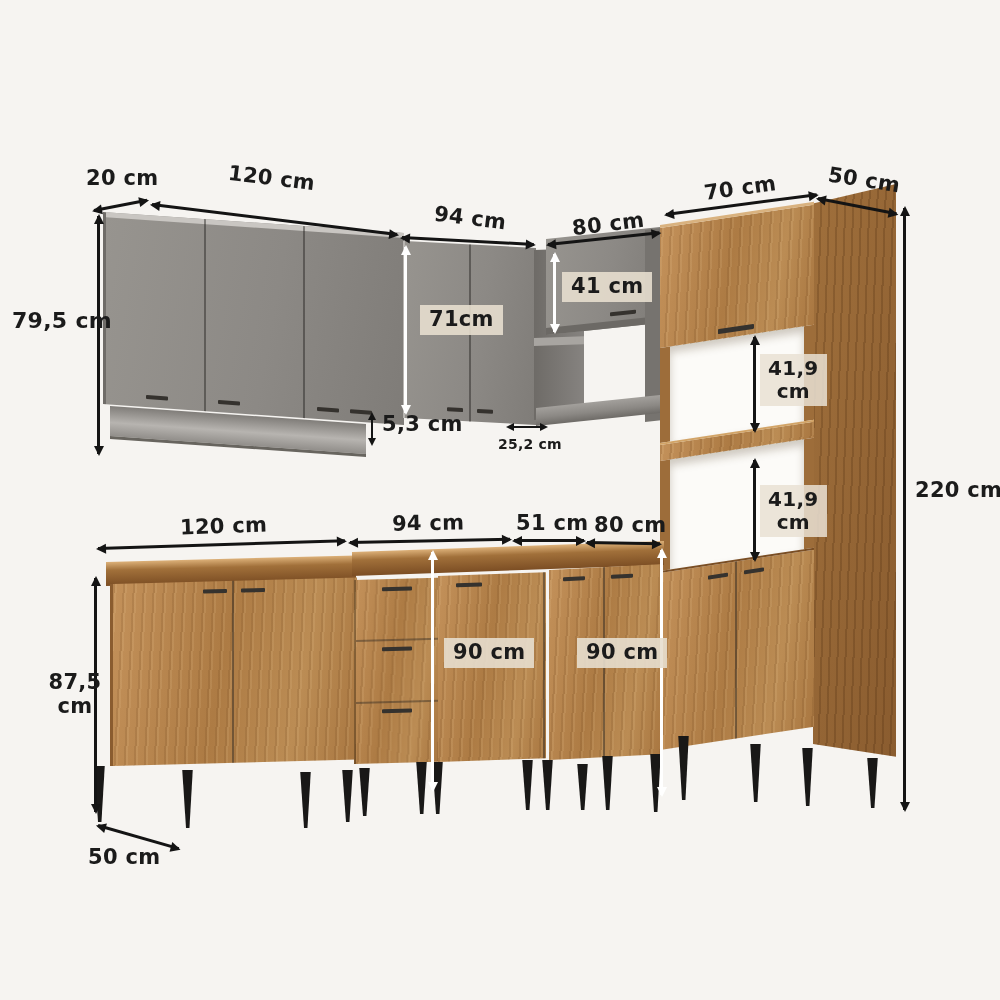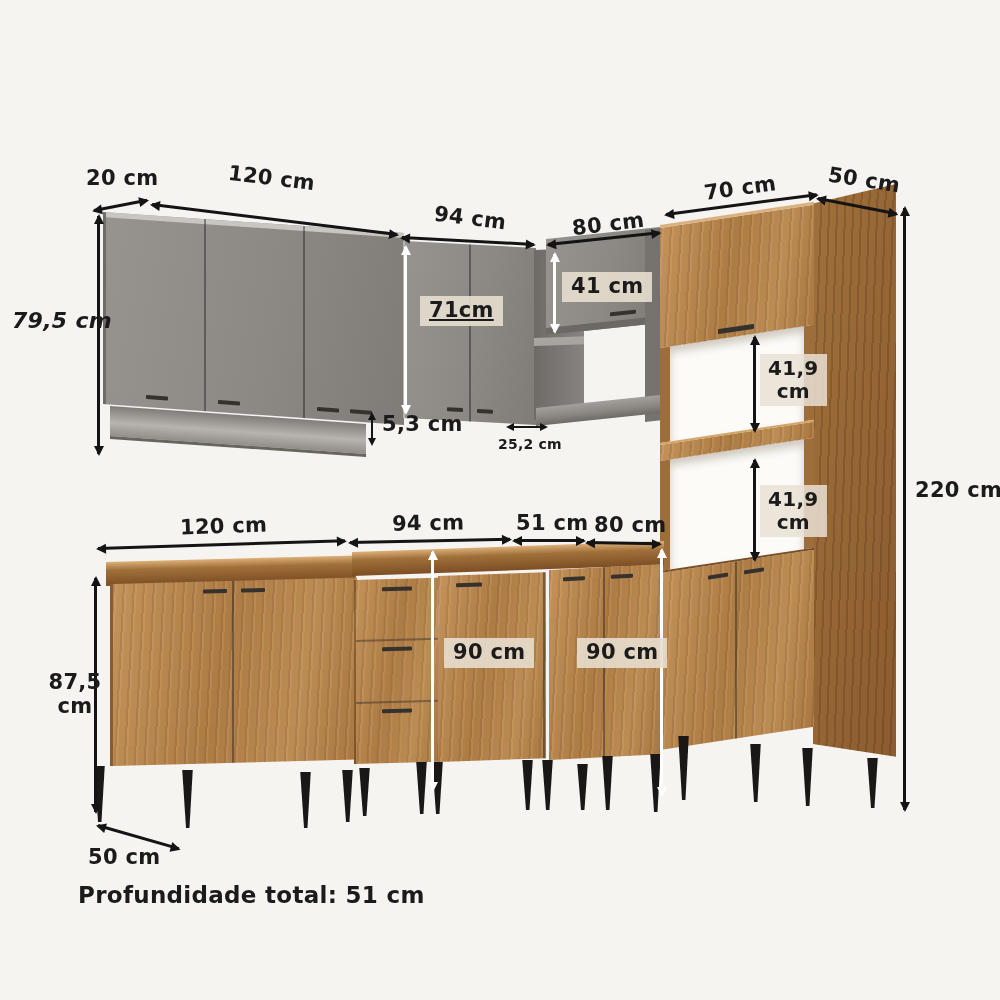--- a/index.html
+++ b/index.html
@@ -162,27 +162,27 @@
 
   <div class="dh" style="left:548px;top:243px;width:112px;transform:rotate(-6deg);"></div>
   <div class="lbl" style="left:572px;top:212px;transform:rotate(-7deg);">80 cm</div>
 
   <div class="dh" style="left:666px;top:213px;width:152px;transform:rotate(-7.5deg);"></div>
   <div class="lbl" style="left:704px;top:176px;transform:rotate(-8deg);">70 cm</div>
   <div class="dh" style="left:818px;top:197px;width:80px;transform:rotate(11deg);"></div>
   <div class="lbl" style="left:828px;top:168px;transform:rotate(9deg);">50 cm</div>
 
   <div class="dv" style="left:97px;top:216px;height:238px;"></div>
-  <div class="lbl lg" style="left:12px;top:308px;font-style:italic;">79,5 cm</div>
+  <div class="lbl lg" style="left:12px;top:308px;">79,5 cm</div>
 
   <div class="dv" style="left:903px;top:208px;height:602px;"></div>
   <div class="lbl" style="left:915px;top:478px;">220 cm</div>
 
   <div class="dv white" style="left:404px;top:247px;height:166px;"></div>
-  <div class="lbl chip" style="left:420px;top:296px;text-decoration:underline;">71cm</div>
+  <div class="lbl chip" style="left:420px;top:305px;">71cm</div>
 
   <div class="dv white" style="left:553px;top:254px;height:78px;"></div>
   <div class="lbl chip" style="left:562px;top:272px;">41 cm</div>
 
   <div class="dv small" style="left:371px;top:414px;height:30px;"></div>
   <div class="lbl" style="left:382px;top:412px;">5,3 cm</div>
 
   <div class="dh small" style="left:508px;top:426px;width:38px;"></div>
   <div class="lbl sm" style="left:498px;top:436px;">25,2 cm</div>
 
@@ -213,15 +213,14 @@
 
   <div class="dv" style="left:94px;top:578px;height:234px;"></div>
   <div class="lbl ctr" style="left:46px;top:670px;width:58px;">
     <span>87,5</span><br>
     <span>cm</span>
   </div>
 
   <div class="dh" style="left:98px;top:824px;width:84px;transform:rotate(16deg);"></div>
   <div class="lbl" style="left:88px;top:845px;">50 cm</div>
 
-  <div class="lbl" style="left:78px;top:882px;font-size:23px;">Profundidade total: 51 cm</div>
 
 </div>
 
 </body></html>

